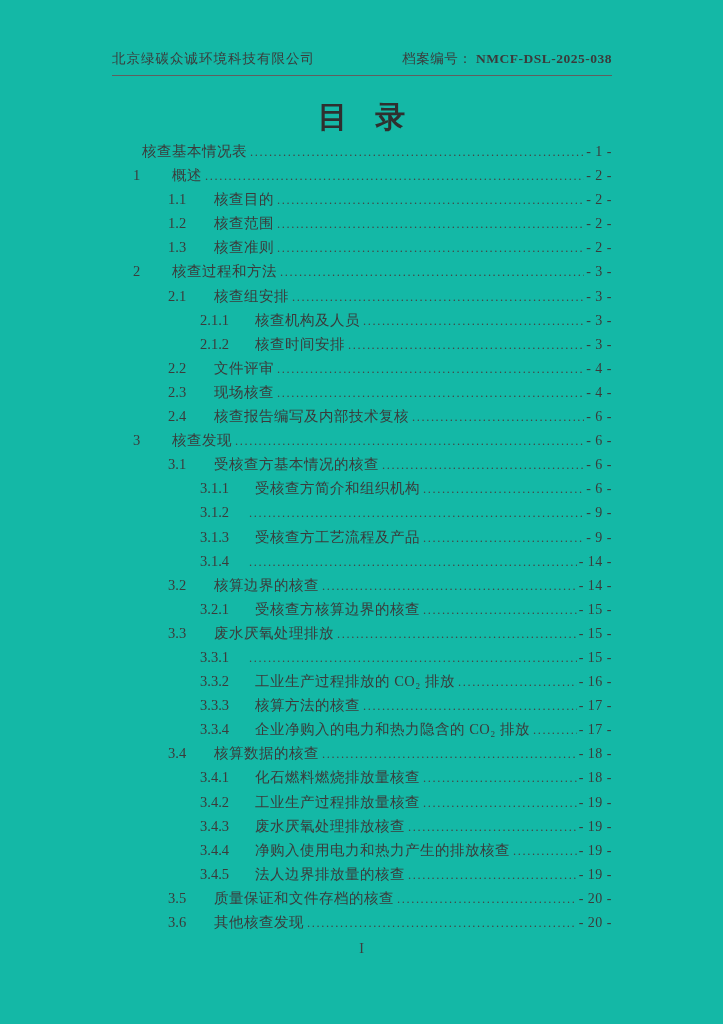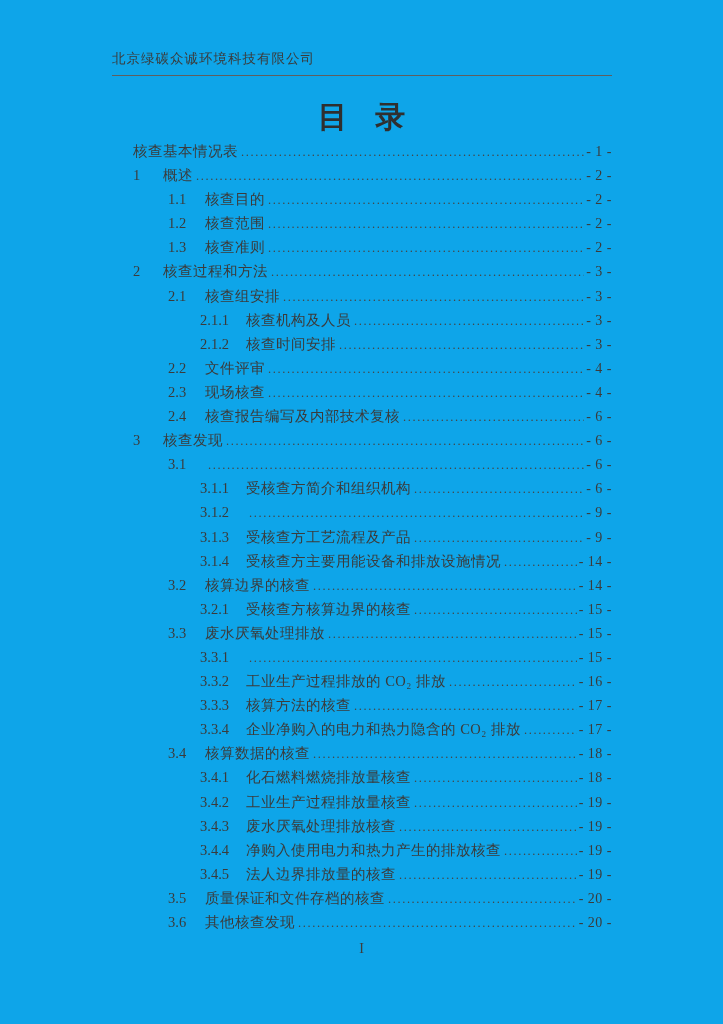--- a/index.html
+++ b/index.html
@@ -1,21 +1,21 @@
 <!DOCTYPE html>
 <html><head>
 <meta charset="utf-8">
 <style>
   html,body{margin:0;padding:0;}
   body{
     width:723px;height:1024px;background:#ffffff;
     font-family:"Liberation Serif","DejaVu Serif",serif;
     color:#3b3b3b;overflow:hidden;
   }
-  .page{position:relative;width:723px;height:1024px;background:#0ea5e9;}
+  .page{position:relative;width:723px;height:1024px;background:#14b8a6;}
 
   
   .header{
     position:absolute;left:112px;top:50px;width:500px;
     display:flex;justify-content:space-between;align-items:baseline;
     font-size:13.5px;letter-spacing:1px;
     border-bottom:1.5px solid #5f5f5f;padding-bottom:7px;
   }
   .header .right{letter-spacing:0.5px;}
   .archive-no{font-weight:bold;letter-spacing:0.5px;}
@@ -32,41 +32,45 @@
   .toc-row{
     display:flex;align-items:baseline;height:24.1px;line-height:24.1px;
     font-size:14.5px;white-space:nowrap;
   }
   .toc-row .num{flex:none;}
   .toc-row.lv0 .num{width:30px;}
   .toc-row.lv1{padding-left:35px;}
   .toc-row.lv1 .num{width:37px;}
   .toc-row.lv2{padding-left:67px;}
   .toc-row.lv2 .num{width:46px;}
-  .toc-row .title{flex:none;letter-spacing:0.5px;}
+  .toc-row .title{flex:none;letter-spacing:0.5px;margin-left:9px;}
   .toc-row .leader{
     flex:1 1 auto;overflow:hidden;white-space:nowrap;
     font-size:12.5px;letter-spacing:1.6px;color:#454545;
     margin:0 2px 0 3px;
   }
   .toc-row .pagenum{flex:none;font-size:14px;letter-spacing:0.5px;}
 
   
   .footer{
     position:absolute;top:941px;left:0;width:723px;
     text-align:center;font-size:14px;color:#3e3e3e;
   }
 </style>
 </head>
 <body>
 
 <div class="page">
 
   <div class="header">
     <span class="left">北京绿碳众诚环境科技有限公司</span>
+    <span class="right">
+      <span>档案编号：</span>
+      <span class="archive-no">NMCF-DSL-2025-038</span>
+    </span>
   </div>
 
   <div class="doc-title">目 录</div>
 
   <div class="toc" id="toc">
       <div class="toc-row lv0">
         <span class="title">核查基本情况表</span>
         <span class="leader">............................................................................................................................................................................................................................................................................................................</span>
         <span class="pagenum">- 1 -</span>
       </div>
@@ -137,20 +141,21 @@
         <span class="pagenum">- 6 -</span>
       </div>
       <div class="toc-row lv0">
         <span class="num">3</span>
         <span class="title">核查发现</span>
         <span class="leader">............................................................................................................................................................................................................................................................................................................</span>
         <span class="pagenum">- 6 -</span>
       </div>
       <div class="toc-row lv1">
         <span class="num">3.1</span>
+        <span class="title">受核查方基本情况的核查</span>
         <span class="leader">............................................................................................................................................................................................................................................................................................................</span>
         <span class="pagenum">- 6 -</span>
       </div>
       <div class="toc-row lv2">
         <span class="num">3.1.1</span>
         <span class="title">受核查方简介和组织机构</span>
         <span class="leader">............................................................................................................................................................................................................................................................................................................</span>
         <span class="pagenum">- 6 -</span>
       </div>
       <div class="toc-row lv2">
@@ -159,21 +164,20 @@
         <span class="pagenum">- 9 -</span>
       </div>
       <div class="toc-row lv2">
         <span class="num">3.1.3</span>
         <span class="title">受核查方工艺流程及产品</span>
         <span class="leader">............................................................................................................................................................................................................................................................................................................</span>
         <span class="pagenum">- 9 -</span>
       </div>
       <div class="toc-row lv2">
         <span class="num">3.1.4</span>
-        <span class="title">受核查方主要用能设备和排放设施情况</span>
         <span class="leader">............................................................................................................................................................................................................................................................................................................</span>
         <span class="pagenum">- 14 -</span>
       </div>
       <div class="toc-row lv1">
         <span class="num">3.2</span>
         <span class="title">核算边界的核查</span>
         <span class="leader">............................................................................................................................................................................................................................................................................................................</span>
         <span class="pagenum">- 14 -</span>
       </div>
       <div class="toc-row lv2">

